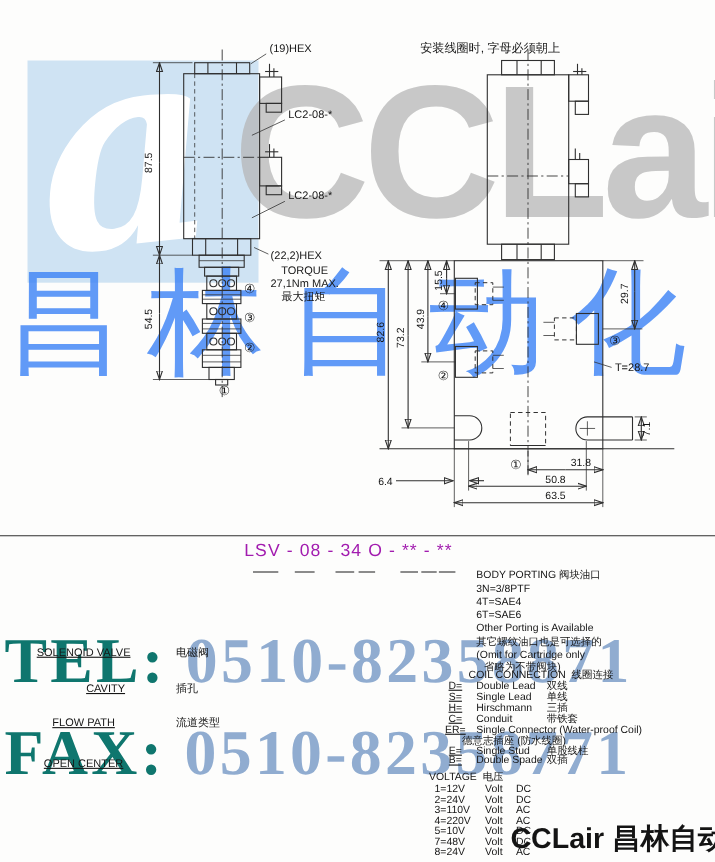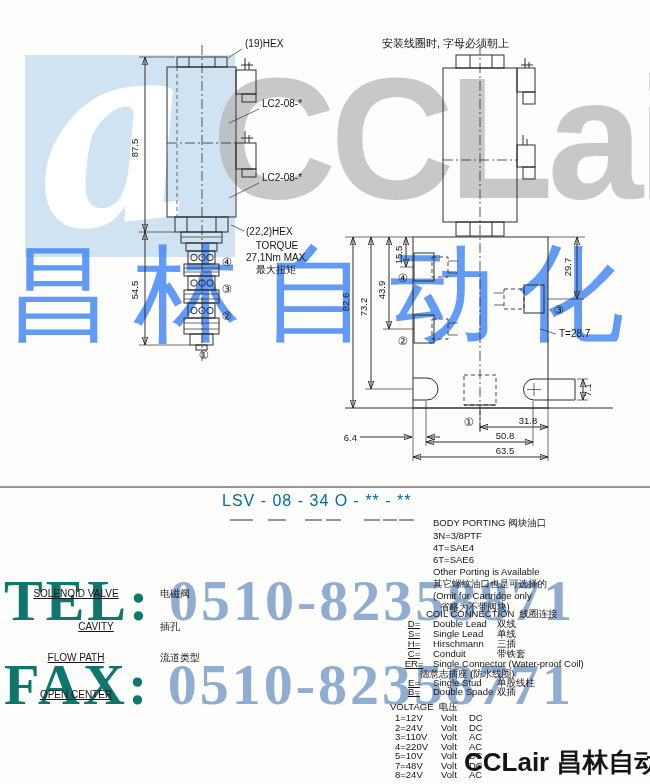--- a/index.html
+++ b/index.html
@@ -30,21 +30,21 @@
   #art .thin{stroke-width:.7;}
   #art text{font-family:"Liberation Sans",sans-serif;font-size:9.5px;fill:#161616;stroke:none;}
   #art text.lbl{font-size:10px;}
   #art text.cnote{font-size:11px;}
   #art text.circ{font-size:11.5px;}
 
   
   .t{position:absolute;z-index:2;font-size:10px;line-height:11px;white-space:nowrap;color:#151515;}
   .s{font-size:9.5px;line-height:10px;}
   .ra{text-align:center;text-decoration:underline;}
-  #model-code{left:222px;top:495px;font-size:16px;letter-spacing:1px;color:#0369a1;}
+  #model-code{left:222px;top:495px;font-size:16px;letter-spacing:1px;color:#a21caf;}
   #footer-brand{position:absolute;left:464px;top:745px;z-index:3;font-size:26px;font-weight:600;
                 color:#141414;white-space:nowrap;}
 </style>
 </head>
 <body>
 
 <div id="page">
 
   <div class="wm" id="wm-panel">
     <div id="wm-logo-a">a</div>

